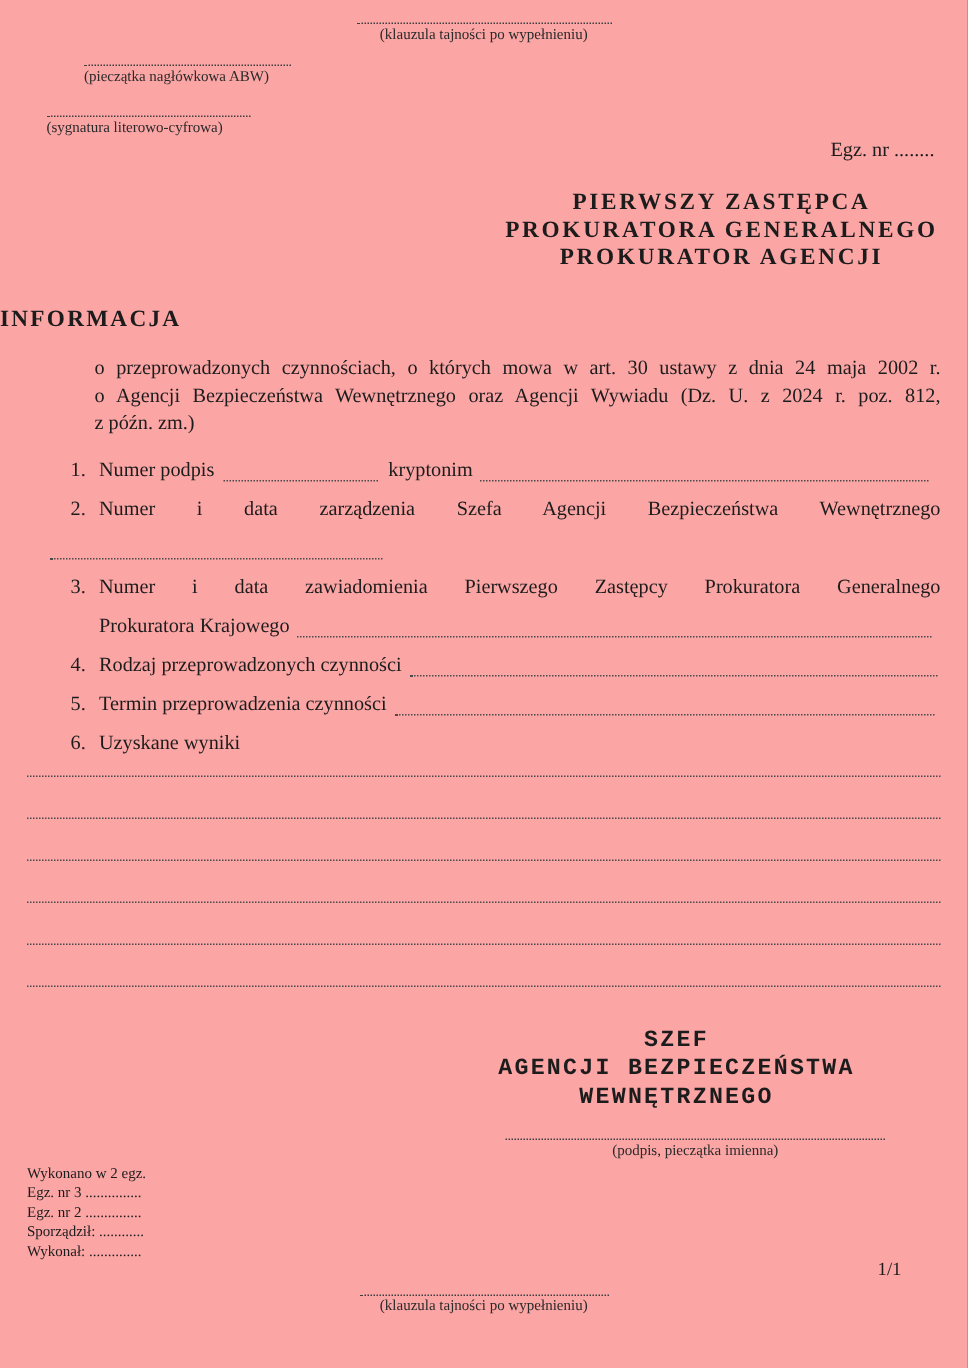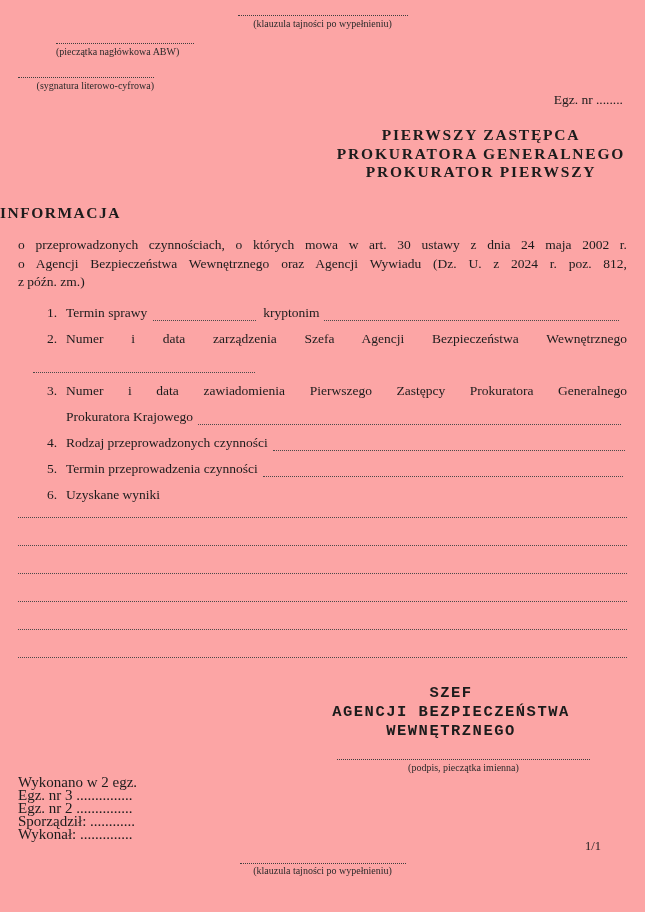--- a/index.html
+++ b/index.html
@@ -13,36 +13,36 @@
     overflow:hidden;
   }
   .cap{font-size:10px;color:#2a2a2a;white-space:nowrap;}
   .rule{height:7px;border-bottom:1.6px dotted #3e3e3e;margin-bottom:2px;}
 
   
   .cls-top{position:absolute;top:8px;left:0;width:100%;text-align:center;}
   .cls-top .rule{width:170px;margin:0 auto 2px auto;}
   .stamp{position:absolute;left:18px;top:36px;width:138px;text-align:left;margin-left:38px;}
   .place-date{position:absolute;right:20px;top:36px;width:126px;text-align:center;}
-  .sig-code{position:absolute;left:18px;top:70px;width:136px;text-align:right;}
+  .sig-code{position:absolute;left:31px;top:70px;width:136px;text-align:left;}
   .copy-no{position:absolute;right:22px;top:92px;font-size:13.5px;}
 
   .addressee{
     position:absolute;top:126px;left:328px;width:306px;
     text-align:center;font-weight:bold;font-size:15.5px;
     letter-spacing:1.8px;line-height:18.5px;white-space:nowrap;
   }
   .title{
     position:absolute;top:204px;left:0;width:100%;
     font-weight:bold;font-size:15.5px;letter-spacing:1.5px;
   }
 
   
   .body{position:absolute;top:236px;left:18px;width:609px;font-size:13.5px;}
-  .intro-line{line-height:18.5px;}
+  .intro-line{line-height:18.5px;margin-left:45px;}
   .jl{text-align:justify;text-align-last:justify;}
   .list{margin-top:8px;}
   .item{display:flex;line-height:26px;}
   .no{flex:none;width:19px;margin-left:29px;}
   .content{flex:1;min-width:0;}
   .frow{display:flex;}
   .frow > span{flex:none;white-space:pre;}
   .dots{border-bottom:1.7px dotted #4a4a4a;margin-bottom:5px;}
   .dots.grow{flex:1;}
   .cont-row{display:flex;height:26px;}
@@ -52,21 +52,21 @@
   
   .signer{
     position:absolute;top:684px;left:300px;width:302px;
     text-align:center;font-weight:bold;font-size:15.5px;
     letter-spacing:1.5px;line-height:19px;white-space:nowrap;font-family:Liberation Mono, monospace;
   }
   .sign-line{position:absolute;top:752px;left:337px;width:253px;text-align:center;font-family:Liberation Serif, serif;}
   .sign-line .rule{margin-bottom:2px;}
 
   
-  .exec-note{position:absolute;left:18px;top:776px;font-size:15px;line-height:13px;}
+  .exec-note{position:absolute;left:18px;top:776px;font-size:10px;line-height:13px;}
   .page-no{position:absolute;right:44px;top:839px;font-size:12.5px;}
   .cls-bottom{position:absolute;top:856px;left:0;width:100%;text-align:center;}
   .cls-bottom .rule{width:166px;margin:0 auto 1px auto;}
 </style>
 </head>
 <body>
 
 <div class="page">
 
   <div class="cls-top">
@@ -83,36 +83,36 @@
   <div class="sig-code">
     <div class="rule"></div>
     <div class="cap">(sygnatura literowo-cyfrowa)</div>
   </div>
 
   <div class="copy-no">Egz. nr ........</div>
 
   <div class="addressee">
     <div>PIERWSZY ZASTĘPCA</div>
     <div>PROKURATORA GENERALNEGO</div>
-    <div>PROKURATOR PIERWSZY</div>
+    <div>PROKURATOR AGENCJI</div>
   </div>
 
   <div class="title">INFORMACJA</div>
 
   <div class="body">
     <div class="intro-line jl">o przeprowadzonych czynnościach, o których mowa w art. 30 ustawy z dnia 24 maja 2002 r.</div>
     <div class="intro-line jl">o Agencji Bezpieczeństwa Wewnętrznego oraz Agencji Wywiadu (Dz. U. z 2024 r. poz. 812,</div>
     <div class="intro-line">z późn. zm.)</div>
 
     <div class="list">
 
       <div class="item">
         <span class="no">1.</span>
         <div class="content frow">
-          <span>Termin sprawy</span>
+          <span>Numer podpis</span>
           <span class="dots" style="width:103px;margin-left:6px;"></span>
           <span style="margin-left:7px;">kryptonim</span>
           <span class="dots grow" style="margin-left:5px;margin-right:8px;"></span>
         </div>
       </div>
 
       <div class="item">
         <span class="no">2.</span>
         <div class="content jl">Numer i data zarządzenia Szefa Agencji Bezpieczeństwa Wewnętrznego</div>
       </div>

